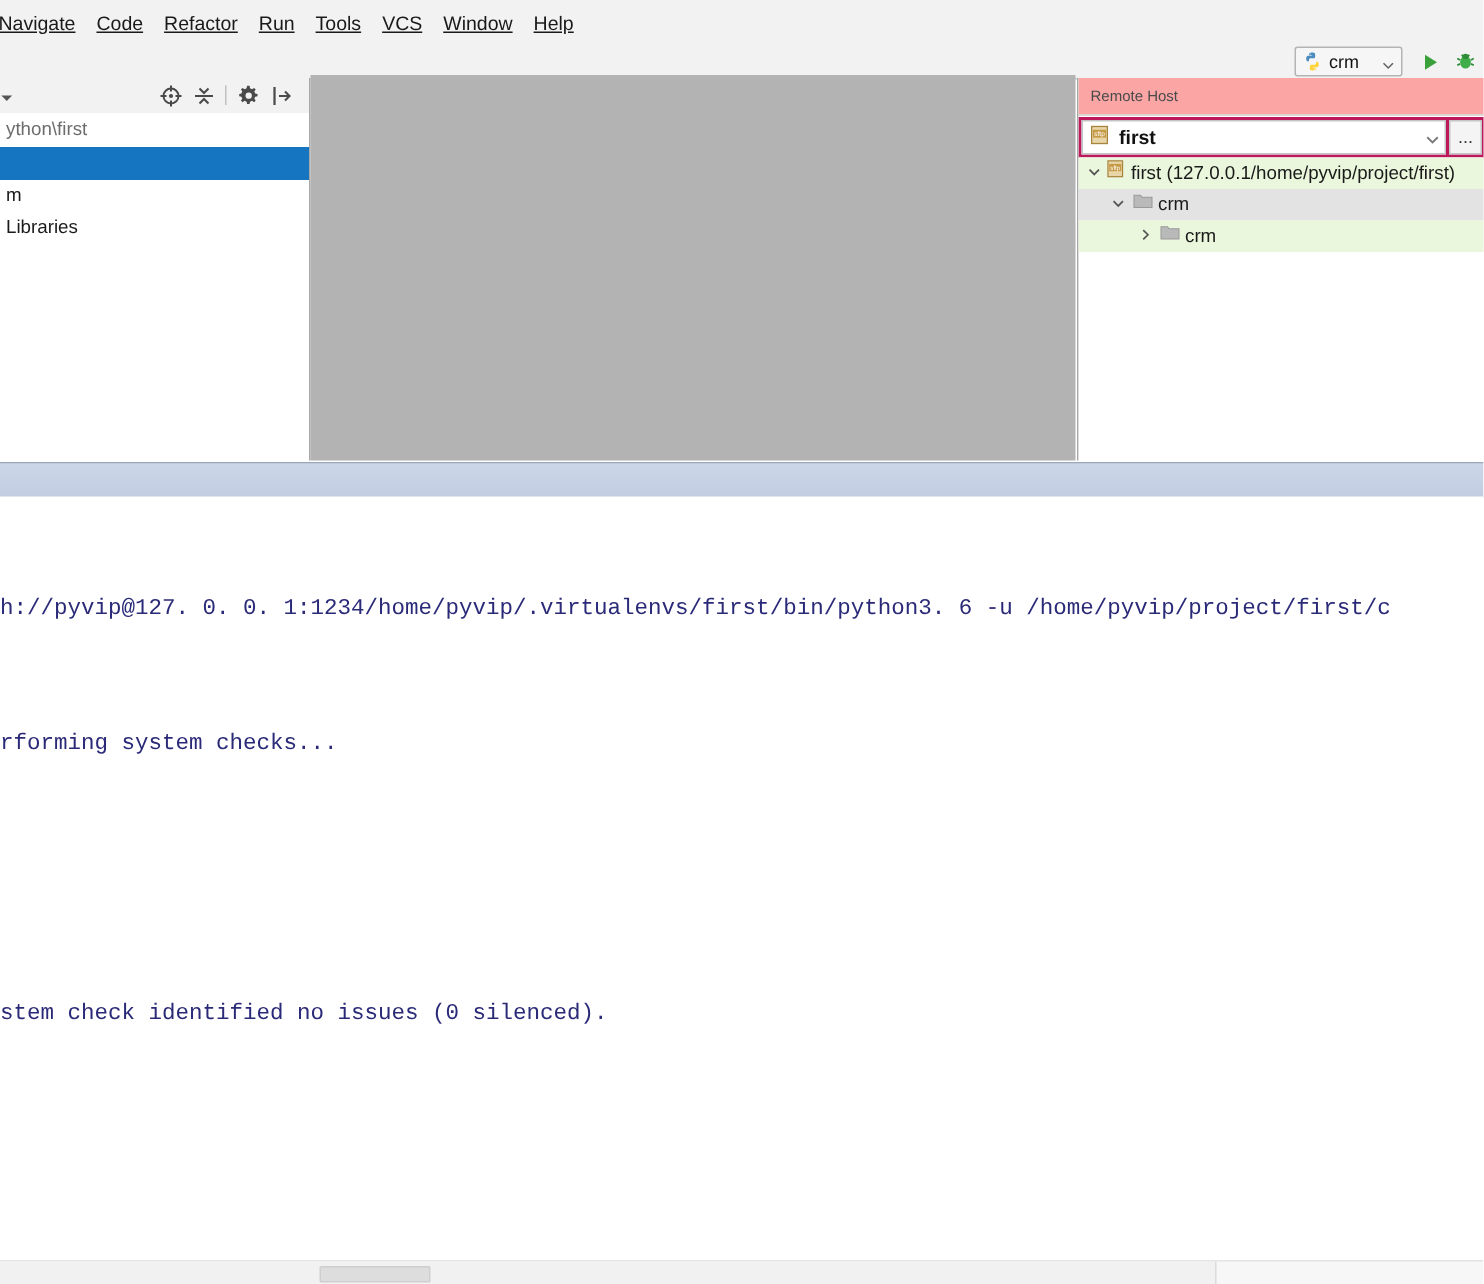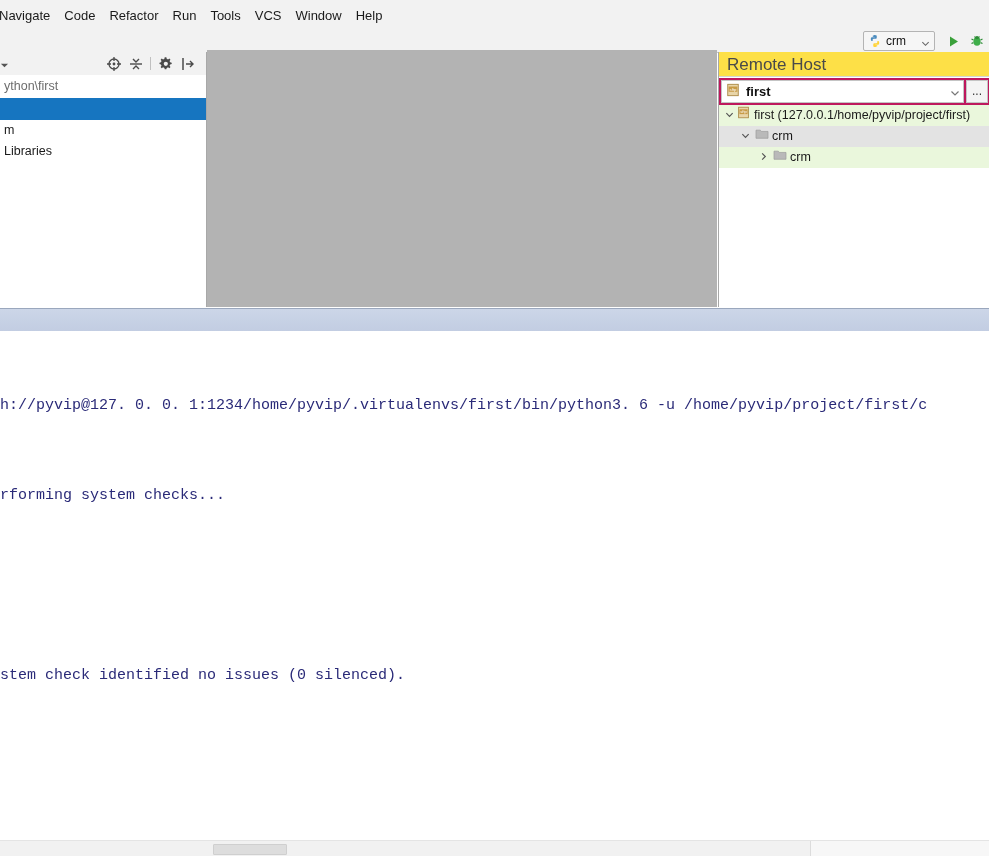--- a/index.html
+++ b/index.html
@@ -29,20 +29,21 @@
     overflow: hidden;
   }
   .menu-item {
     padding: 2px 7px;
     font-size: 13px;
     color: #1a1a1a;
     white-space: nowrap;
     cursor: default;
   }
   .menu-item .mn {
+    text-decoration: underline;
   }
   #menubar .menu-item:first-child {
     margin-left: -8px;
   }
 
   
   #toolbar {
     position: absolute;
     left: 0; top: 30px;
     width: 989px; height: 22px;
@@ -174,23 +175,23 @@
     border-left: 1px solid #a8a8a8;
     overflow: hidden;
   }
   #remote-title {
     position: absolute;
     left: 0; top: 0;
     width: 271px; height: 25px;
     line-height: 25px;
     padding-left: 8px;
     box-sizing: border-box;
-    font-size: 17px;
+    font-size: 10px;
     color: #4a4a4a;
-    background: #fde047;
+    background: #fca5a5;
     border-bottom: 1px solid #d4d4d4;
   }
   #remote-selector {
     position: absolute;
     left: 0; top: 26px;
     width: 271px; height: 27px;
     display: flex;
     align-items: center;
     background: #be185d;
     border-bottom: 1px solid #d9d9d9;

